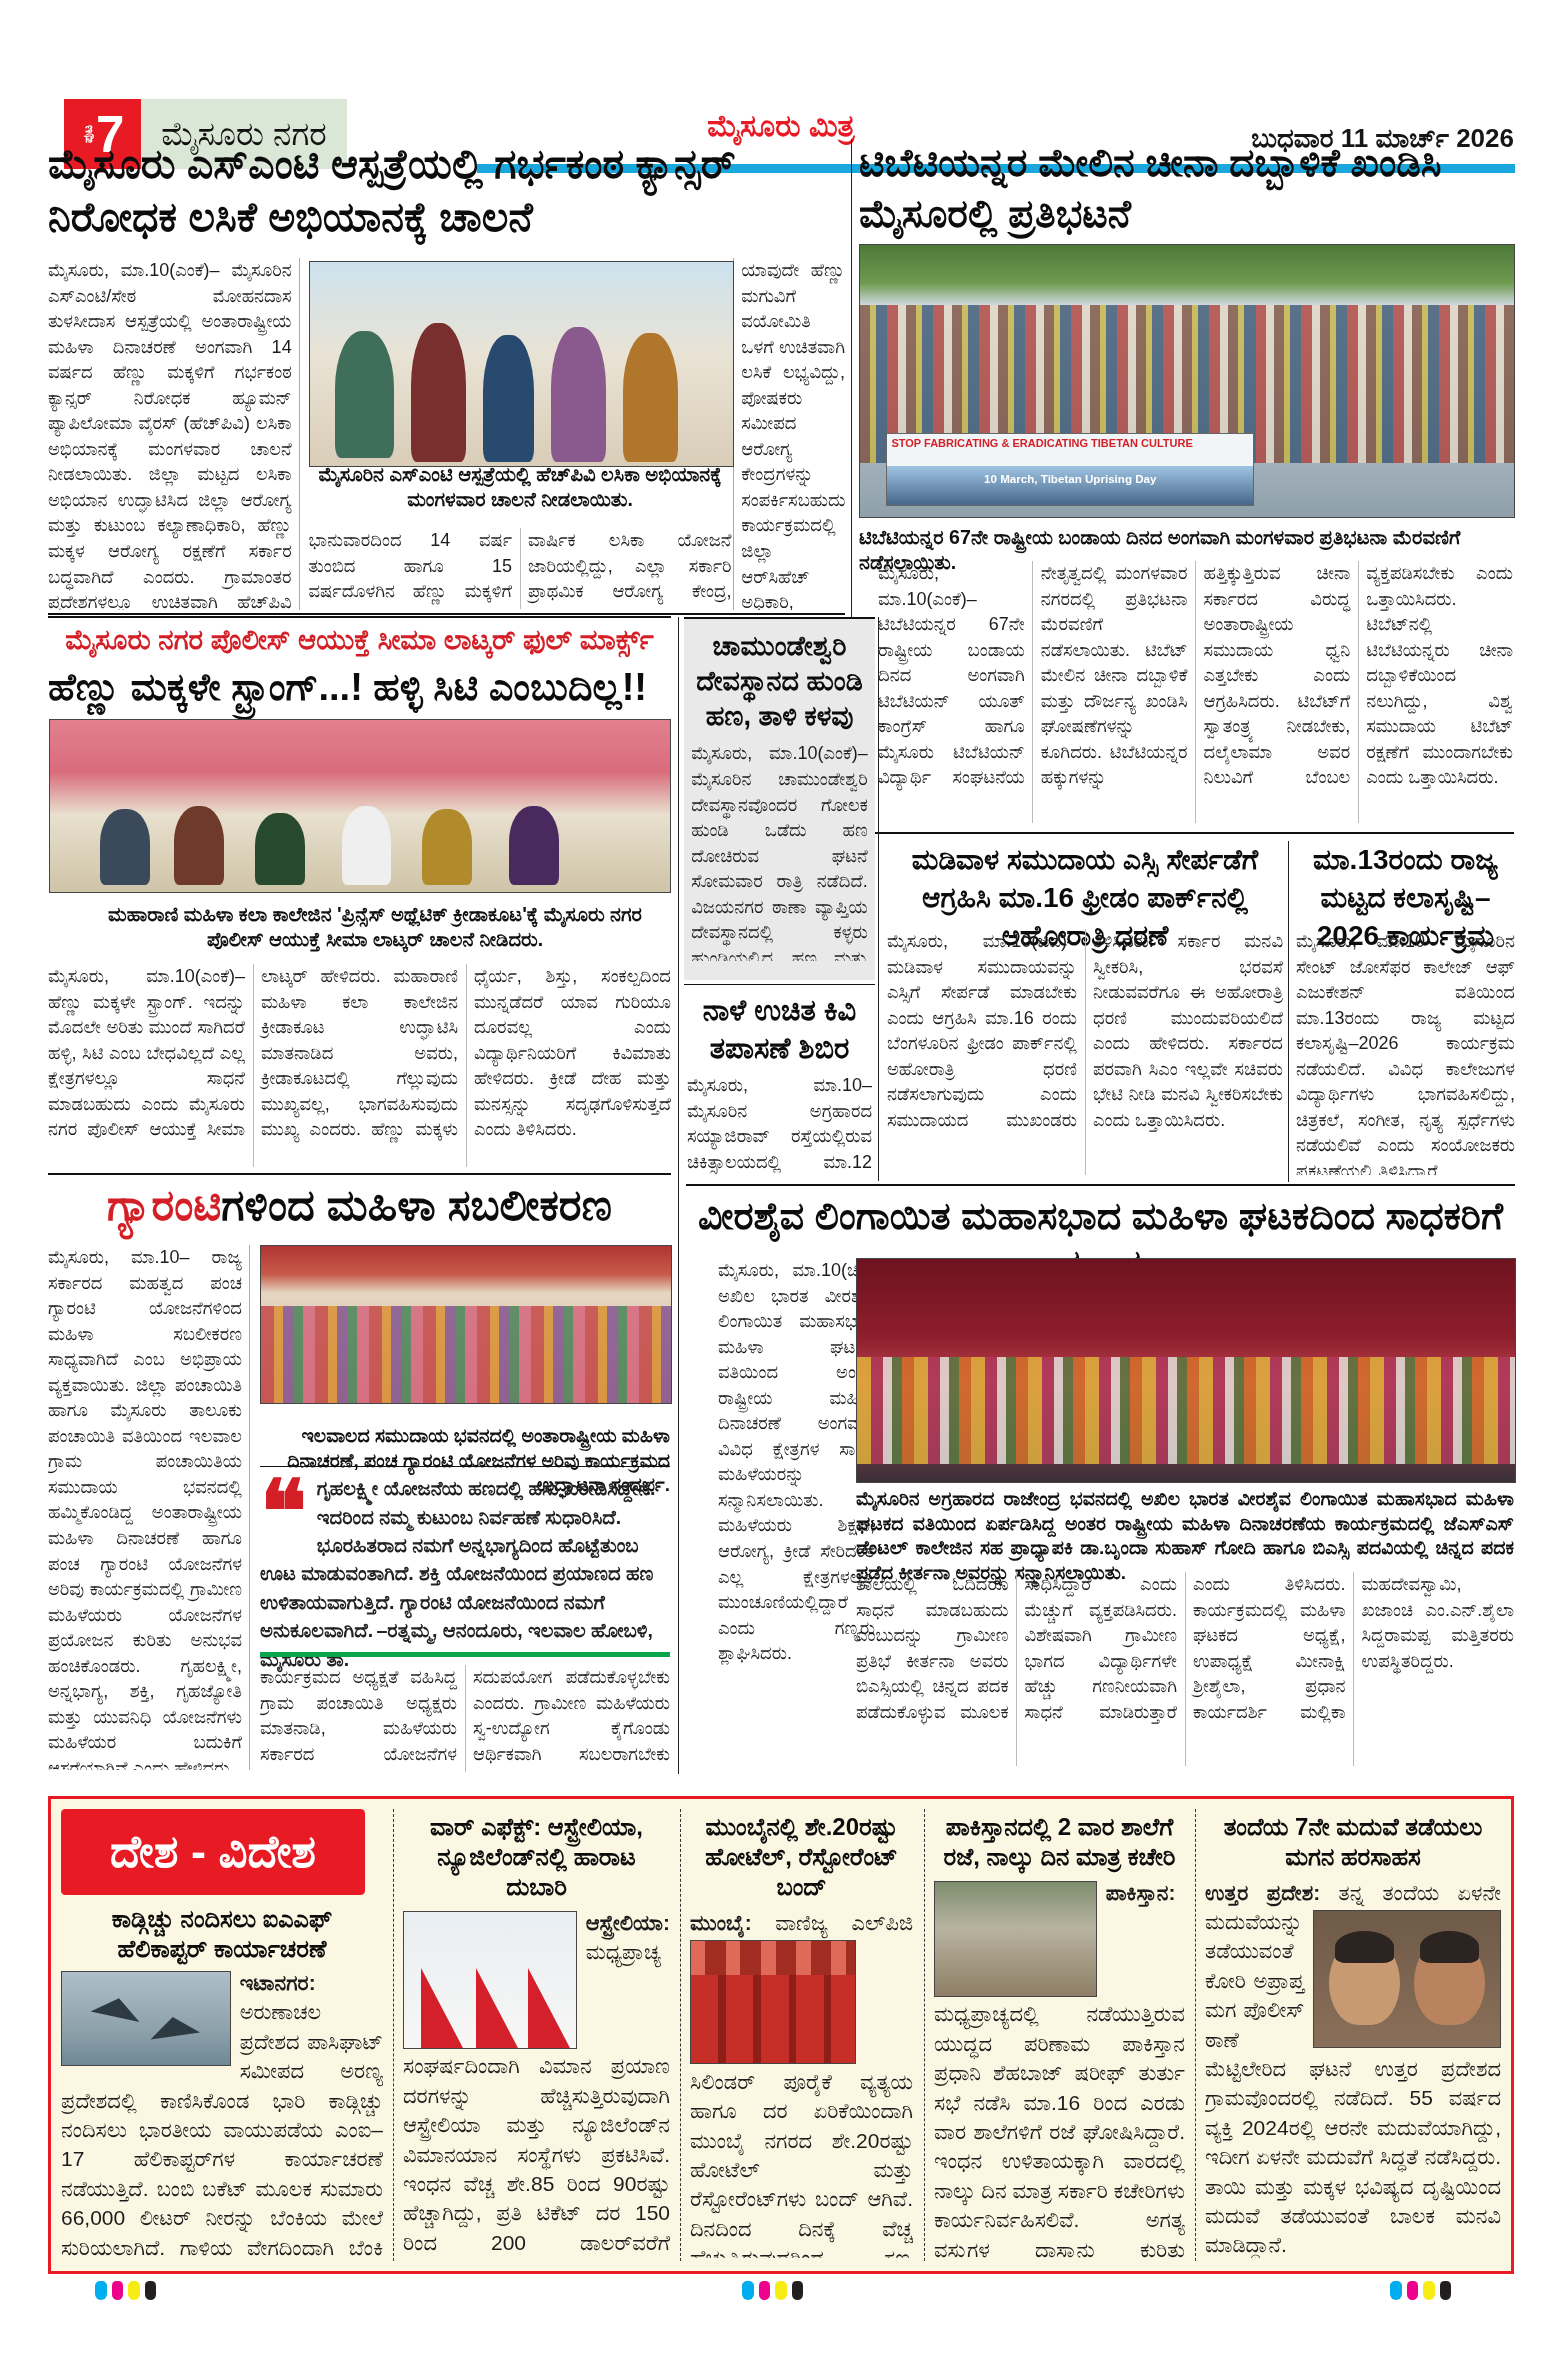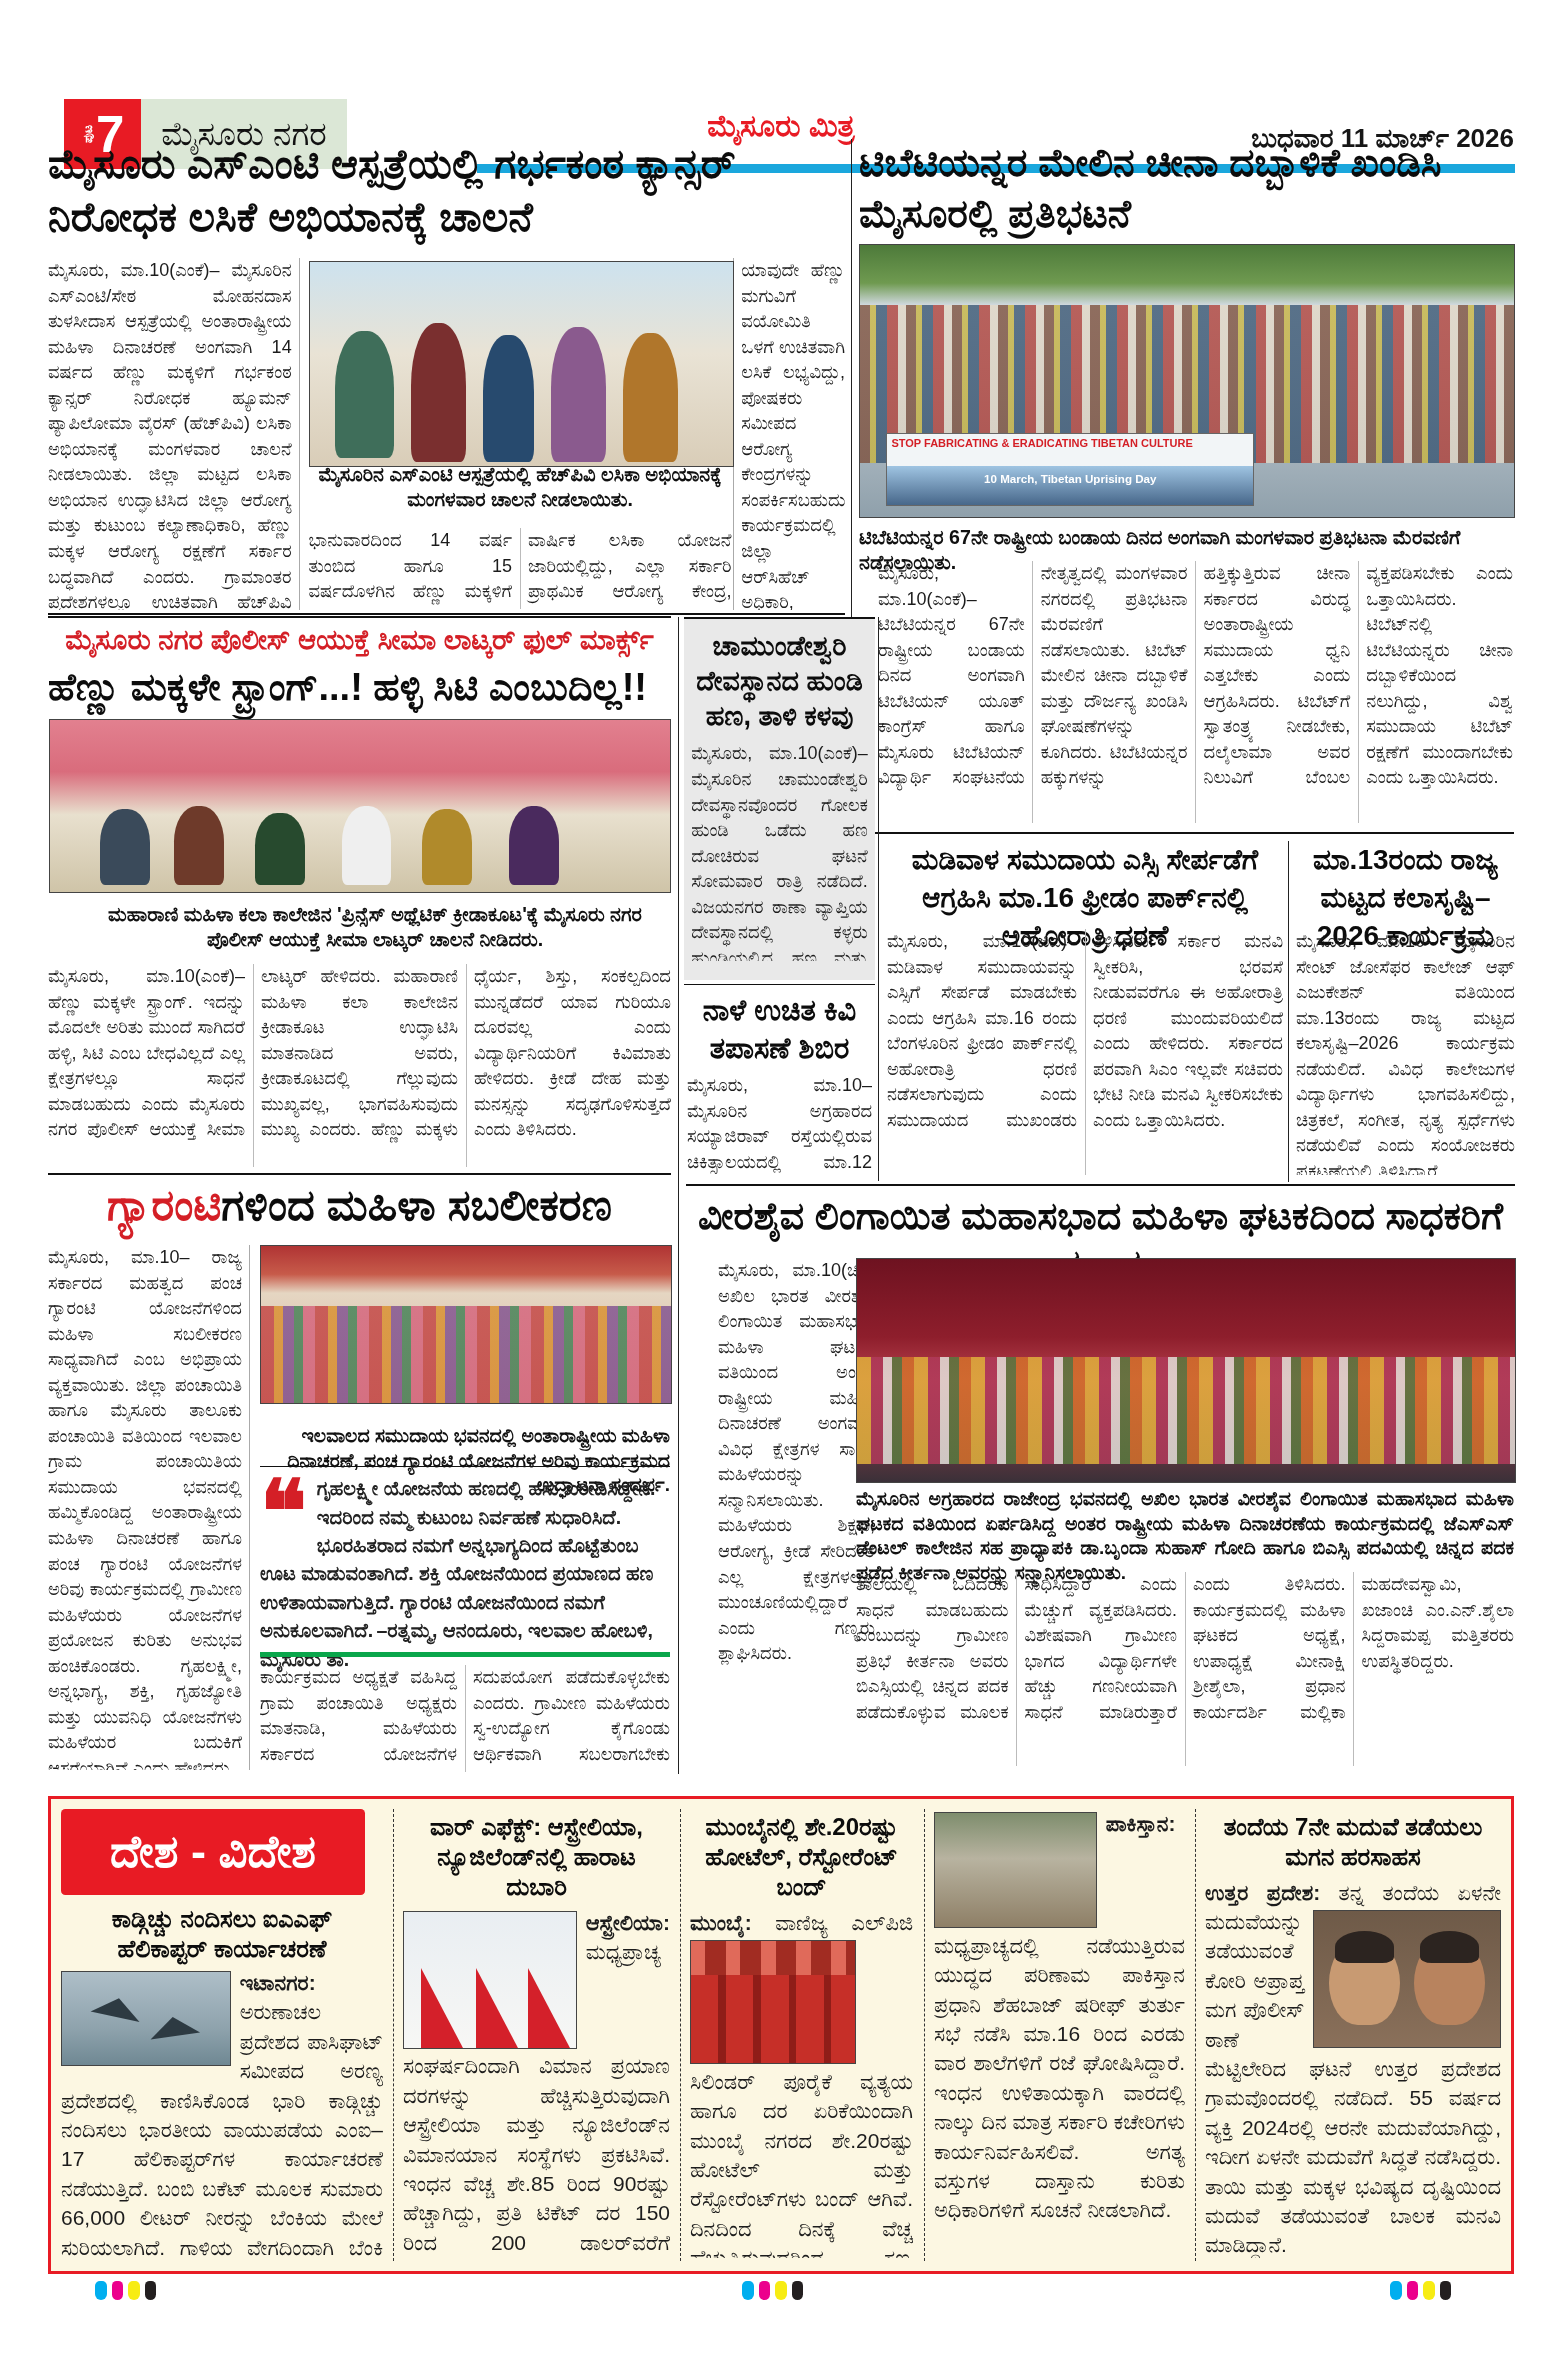--- a/index.html
+++ b/index.html
@@ -234,20 +234,21 @@
     <div class="wbody">
       <span class="dl">ಮುಂಬೈ:</span>
       <span class="wph fl ph-cyl" style="display:block;width:164px;height:122px;clear:left;">
         <span class="cyl-caps"></span>
       </span>
       <span>ವಾಣಿಜ್ಯ ಎಲ್‌ಪಿಜಿ ಸಿಲಿಂಡರ್ ಪೂರೈಕೆ ವ್ಯತ್ಯಯ ಹಾಗೂ ದರ ಏರಿಕೆಯಿಂದಾಗಿ ಮುಂಬೈ ನಗರದ ಶೇ.20ರಷ್ಟು ಹೋಟೆಲ್ ಮತ್ತು ರೆಸ್ಟೋರೆಂಟ್‌ಗಳು ಬಂದ್ ಆಗಿವೆ. ದಿನದಿಂದ ದಿನಕ್ಕೆ ವೆಚ್ಚ ಹೆಚ್ಚುತ್ತಿರುವುದರಿಂದ ಸಣ್ಣ ಹೋಟೆಲ್ ಉದ್ಯಮಿಗಳು ಸಂಕಷ್ಟಕ್ಕೆ ಸಿಲುಕಿದ್ದಾರೆ. ಸರ್ಕಾರ ನೆರವಿಗೆ ಬಾರದಿದ್ದರೆ ಮತ್ತಷ್ಟು ಹೋಟೆಲ್‌ಗಳು ಮುಚ್ಚಲಿವೆ ಎಂದು ಸಂಘಟನೆ ಎಚ್ಚರಿಸಿದೆ.</span>
     </div>
   </div>
 
   <div class="abs" style="left:883px;top:10px;width:251px;height:449px;overflow:hidden;">
+    <div class="whl" style="padding:2.9px 1.4px 5.8px 1.4px;">ಪಾಕಿಸ್ತಾನದಲ್ಲಿ 2 ವಾರ ಶಾಲೆಗೆ ರಜೆ, ನಾಲ್ಕು ದಿನ ಮಾತ್ರ ಕಚೇರಿ</div>
     <div class="wbody">
       <span class="dl">ಪಾಕಿಸ್ತಾನ:</span>
       <span class="wph fl ph-street" style="display:block;width:161px;height:114px;clear:left;"></span>
       <span>ಮಧ್ಯಪ್ರಾಚ್ಯದಲ್ಲಿ ನಡೆಯುತ್ತಿರುವ ಯುದ್ಧದ ಪರಿಣಾಮ ಪಾಕಿಸ್ತಾನ ಪ್ರಧಾನಿ ಶೆಹಬಾಜ್ ಷರೀಫ್ ತುರ್ತು ಸಭೆ ನಡೆಸಿ ಮಾ.16 ರಿಂದ ಎರಡು ವಾರ ಶಾಲೆಗಳಿಗೆ ರಜೆ ಘೋಷಿಸಿದ್ದಾರೆ. ಇಂಧನ ಉಳಿತಾಯಕ್ಕಾಗಿ ವಾರದಲ್ಲಿ ನಾಲ್ಕು ದಿನ ಮಾತ್ರ ಸರ್ಕಾರಿ ಕಚೇರಿಗಳು ಕಾರ್ಯನಿರ್ವಹಿಸಲಿವೆ. ಅಗತ್ಯ ವಸ್ತುಗಳ ದಾಸ್ತಾನು ಕುರಿತು ಅಧಿಕಾರಿಗಳಿಗೆ ಸೂಚನೆ ನೀಡಲಾಗಿದೆ.</span>
     </div>
   </div>
 
   <div class="abs" style="left:1154px;top:10px;width:296px;height:449px;overflow:hidden;">
     <div class="whl" style="padding:2.9px 1.4px 5.8px 1.4px;">ತಂದೆಯ 7ನೇ ಮದುವೆ ತಡೆಯಲು ಮಗನ ಹರಸಾಹಸ</div>
     <div class="wbody">

